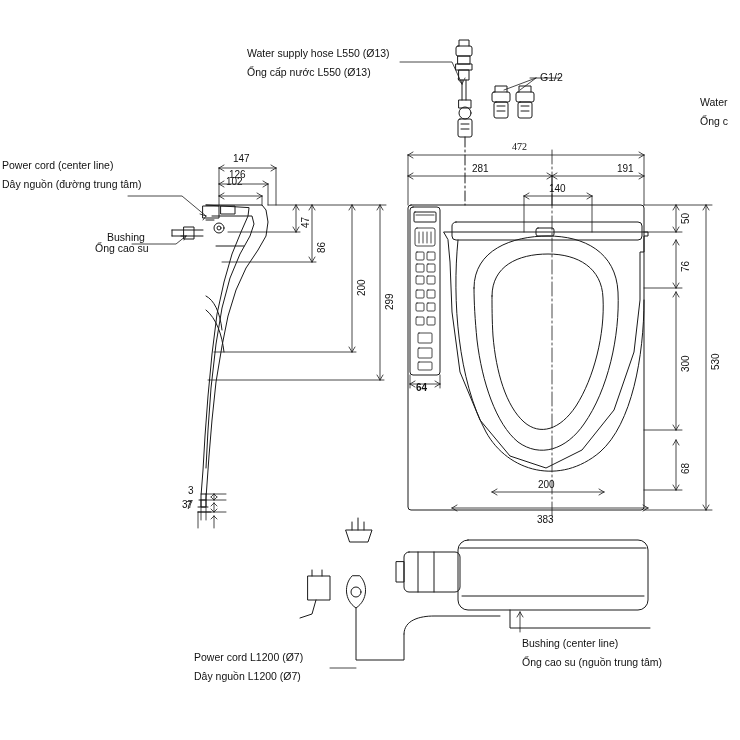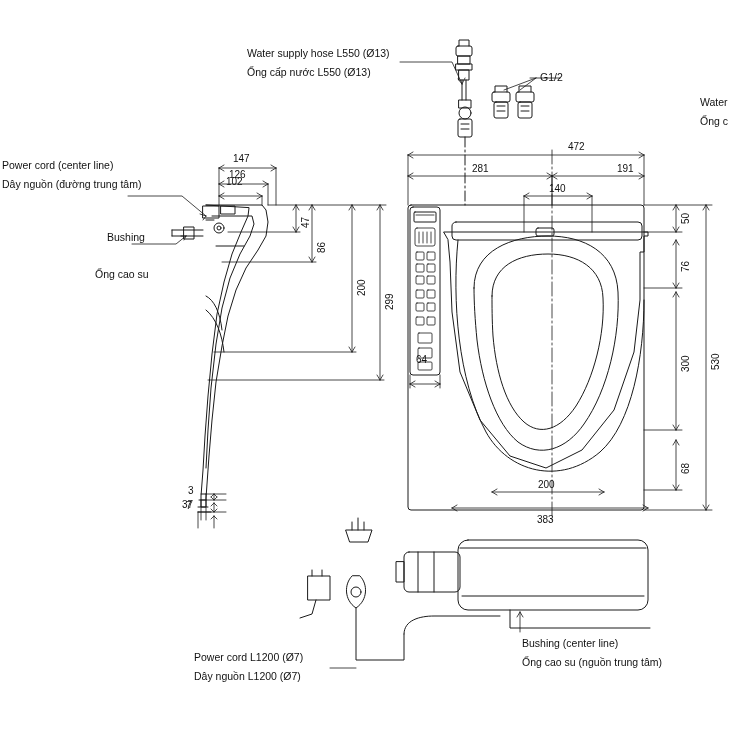--- a/index.html
+++ b/index.html
@@ -266,44 +266,44 @@
 
   <div class="lbl" style="left:540px;top:71px;">G1/2</div>
 
   <div class="lbl" style="left:700px;top:96px;">Water</div>
   <div class="lbl" style="left:700px;top:115px;">Ống c</div>
 
   <div class="lbl" style="left:2px;top:159px;">Power cord (center line)</div>
   <div class="lbl" style="left:2px;top:178px;">Dây nguồn (đường trung tâm)</div>
 
   <div class="lbl" style="left:95px;top:231px;padding-left:12px;">Bushing</div>
-  <div class="lbl" style="left:95px;top:268px;">Ống cao su</div>
+  <div class="lbl" style="left:95px;top:242px;">Ống cao su</div>
 
   <div class="lbl" style="left:194px;top:651px;">Power cord L1200 (Ø7)</div>
   <div class="lbl" style="left:194px;top:670px;">Dây nguồn L1200 (Ø7)</div>
 
   <div class="lbl" style="left:522px;top:637px;">Bushing (center line)</div>
   <div class="lbl" style="left:522px;top:656px;">Ống cao su (nguồn trung tâm)</div>
 
   <div class="dim" style="left:233px;top:153px;">147</div>
   <div class="dim" style="left:229px;top:145px;margin-top:24px;">126</div>
   <div class="dim" style="left:226px;top:176px;">102</div>
   <div class="dim vert" style="left:300px;top:228px;">47</div>
   <div class="dim vert" style="left:316px;top:253px;">86</div>
   <div class="dim vert" style="left:356px;top:296px;">200</div>
   <div class="dim vert" style="left:384px;top:310px;">299</div>
   <div class="dim" style="left:188px;top:485px;">3</div>
   <div class="dim" style="left:186px;top:500px;">7</div>
   <div class="dim" style="left:182px;top:499px;">37</div>
 
-  <div class="dim" style="left:568px;top:141px;">472</div>
+  <div class="dim" style="left:512px;top:141px;font-family:Liberation Serif, serif;">472</div>
   <div class="dim" style="left:472px;top:163px;">281</div>
   <div class="dim" style="left:589px;top:163px;margin-left:28px;">191</div>
   <div class="dim" style="left:549px;top:183px;">140</div>
-  <div class="dim" style="left:416px;top:354px;">64</div>
+  <div class="dim" style="left:416px;top:382px;font-weight:bold;">64</div>
   <div class="dim vert" style="left:680px;top:224px;">50</div>
   <div class="dim vert" style="left:680px;top:272px;">76</div>
   <div class="dim vert" style="left:680px;top:372px;">300</div>
   <div class="dim vert" style="left:680px;top:474px;">68</div>
   <div class="dim vert" style="left:710px;top:370px;">530</div>
   <div class="dim" style="left:538px;top:479px;">200</div>
   <div class="dim" style="left:537px;top:514px;">383</div>
 
 </div>
 

